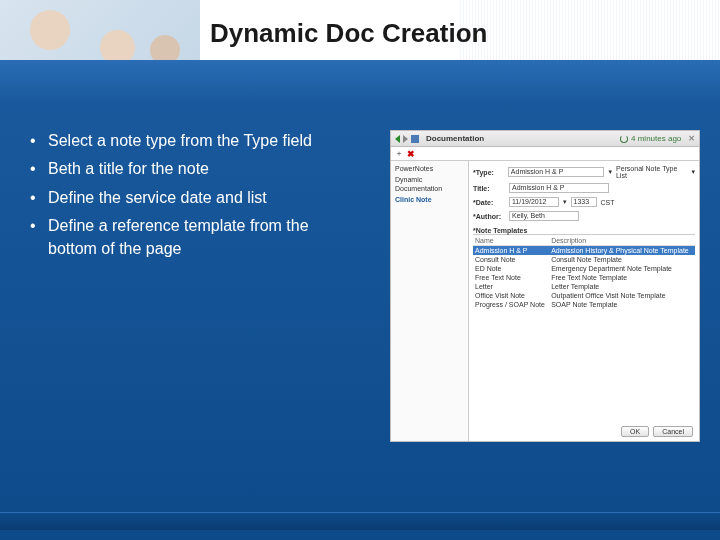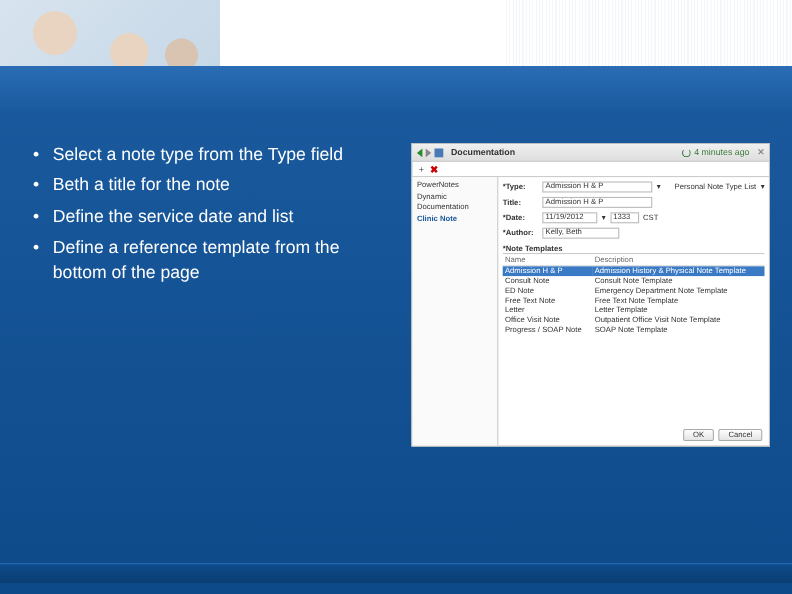--- a/index.html
+++ b/index.html
@@ -38,36 +38,36 @@
   .title {
     position: absolute; top: 18px; left: 210px;
     font-size: 26px; font-weight: bold; color: #1a1a1a;
   }
   .bar {
     position: absolute; top: 60px; left: 0; right: 0; height: 40px;
     background: linear-gradient(to bottom, #2a6db5 0%, #1a5a9e 100%);
   }
   .content {
     position: absolute; top: 130px; left: 28px; right: 20px; bottom: 40px;
-    display: flex; gap: 16px;
+    display: flex; gap: 32px;
   }
   .left-col { flex: 0 0 330px; color: #ffffff; }
   .bullet-list { list-style: none; }
   .bullet-list li {
     position: relative; padding-left: 20px; margin-bottom: 6px;
     font-size: 16px; line-height: 1.4;
   }
   .bullet-list li::before {
     content: "•"; position: absolute; left: 2px; top: 0;
     color: #fff; font-size: 16px;
   }
   .right-col {
     flex: 1; background: #ffffff; border: 1px solid #bfbfbf;
     font-size: 8px; color: #333; position: relative;
-    height: 276px;
+    height: 312px;
   }
   .app-toolbar {
     height: 16px; background: linear-gradient(#f0f0f0,#dedede);
     border-bottom: 1px solid #bbb; display: flex; align-items: center;
     padding: 0 4px; gap: 3px;
   }
   .tb-icon { width: 10px; height: 10px; display: inline-block; }
   .arrow-left { width: 0; height: 0; border-top: 4px solid transparent; border-bottom: 4px solid transparent; border-right: 5px solid #2a8a2a; }
   .arrow-right { width: 0; height: 0; border-top: 4px solid transparent; border-bottom: 4px solid transparent; border-left: 5px solid #888; }
   .home-icon { width: 8px; height: 8px; background: #4a7ab5; }
@@ -118,20 +118,21 @@
 </head>
 <body>
 
 <div class="header">
   <div class="header-photo">
     <div class="photo-figure"></div>
     <div class="photo-figure2"></div>
     <div class="photo-figure3"></div>
   </div>
   <div class="header-lines"></div>
+  <div class="title">Dynamic Doc Creation</div>
 </div>
 <div class="bar"></div>
 
 <div class="content">
   <div class="left-col">
     <ul class="bullet-list">
       <li>Select a note type from the Type field</li>
       <li>Beth a title for the note</li>
       <li>Define the service date and list</li>
       <li>Define a reference template from the bottom of the page</li>

